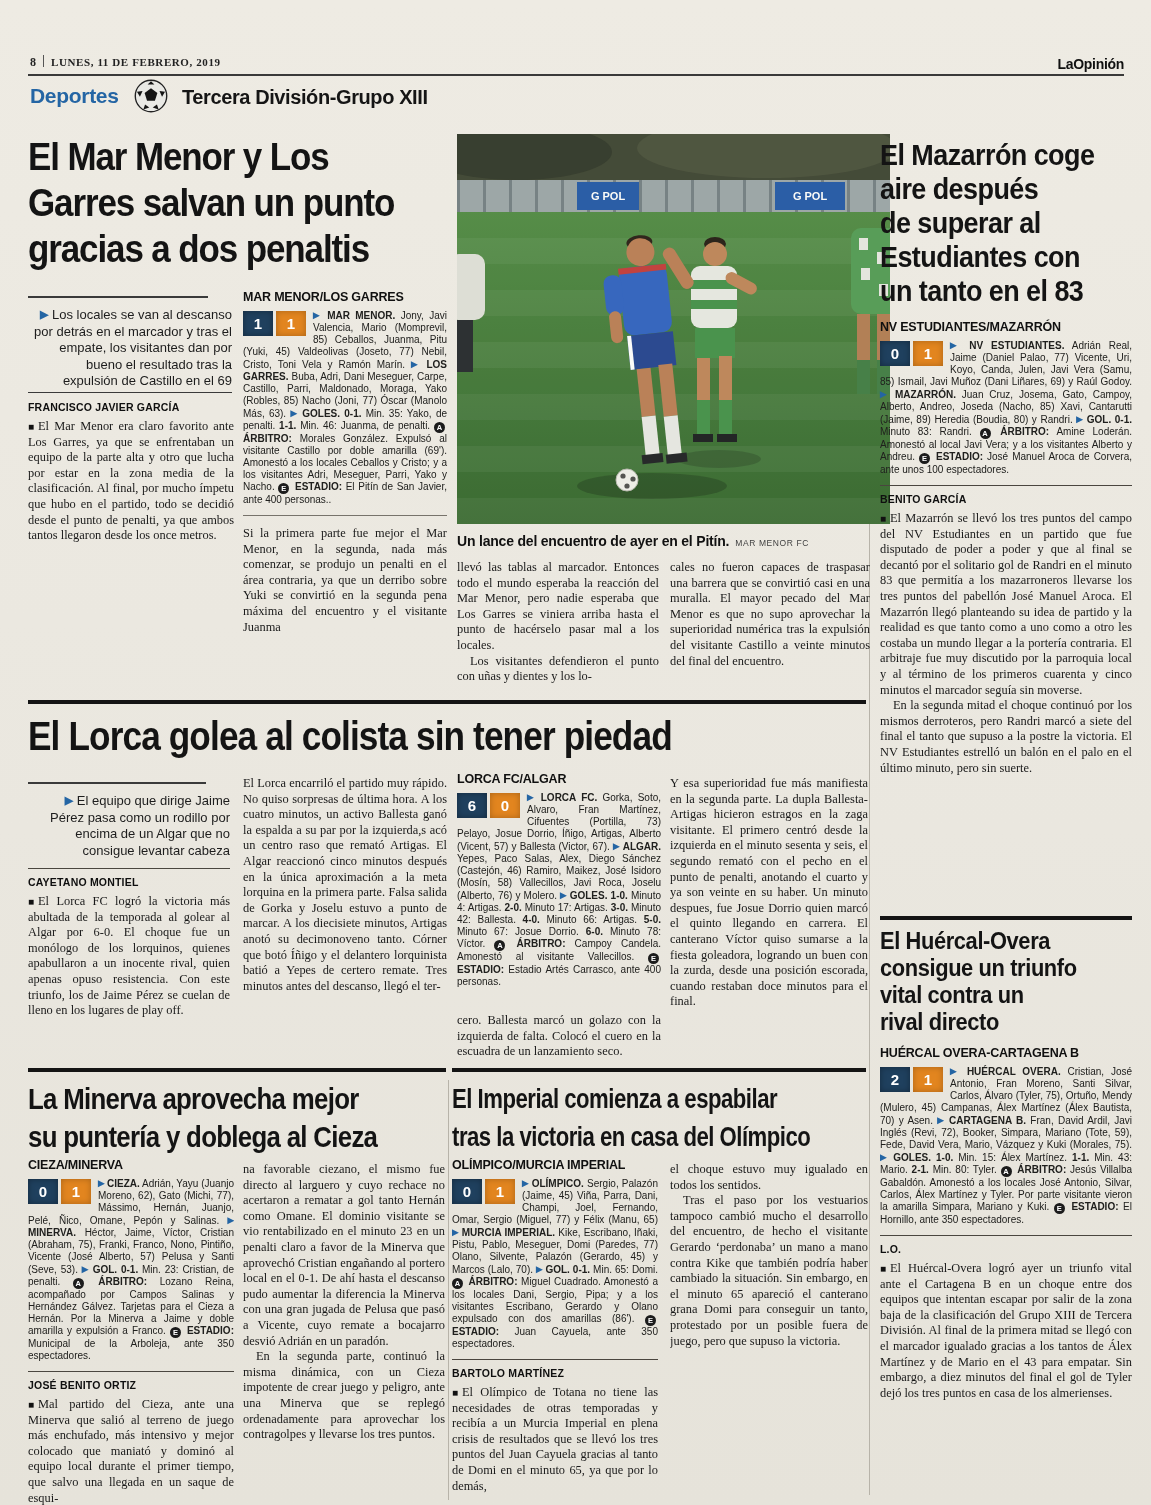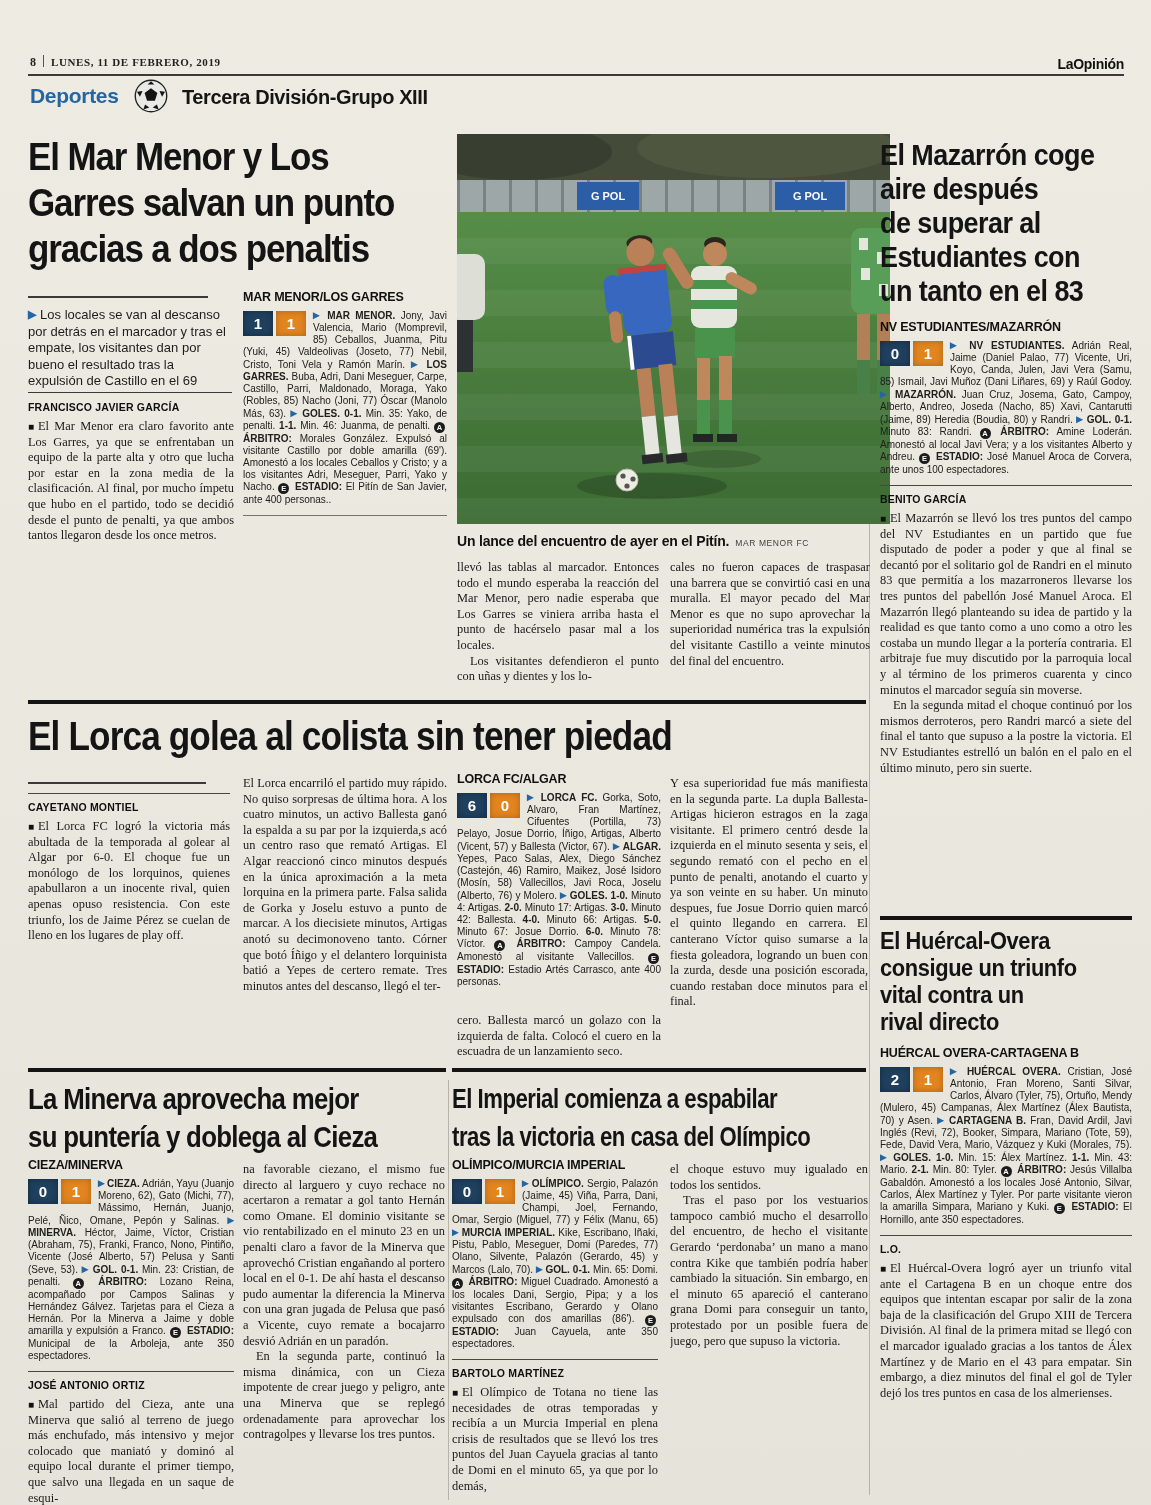--- a/index.html
+++ b/index.html
@@ -13,21 +13,21 @@
   .mast-div{display:inline-block;width:1px;height:12px;background:#555;transform:translateY(1px);}
   .brand{font-weight:700;font-size:14px;letter-spacing:-.3px;color:#111;}
   .rule{position:absolute;background:#3a3a3a;}
   .thick{position:absolute;background:#141414;}
   .vline{position:absolute;background:#b7b3a9;width:1px;}
   .section-name{font-weight:800;font-size:21px;color:#2465a4;letter-spacing:-.3px;}
   .competition{font-weight:800;font-size:20px;color:#151515;letter-spacing:-.4px;}
   
   .hl{font-weight:800;color:#141414;white-space:pre-line;transform-origin:0 0;}
   
-  .lead{font-size:13px;line-height:16.5px;color:#1d1d1d;text-align:left;}
+  .lead{font-size:13px;line-height:16.5px;color:#1d1d1d;text-align:right;}
   .lead .arw{font-size:11px;}
   
   .bt{font-family:"Liberation Serif",serif;font-size:12.4px;line-height:15.6px;text-align:justify;color:#191919;}
   .bt p{margin:0;}
   .bt p + p{text-indent:13px;}
   .sq{display:inline-block;font-size:10px;line-height:10px;color:#111;margin-right:4px;font-family:"Liberation Sans",sans-serif;}
   .byline{font-size:10.5px;font-weight:800;letter-spacing:.2px;color:#0f0f0f;margin:0 0 6px 0;font-family:"Liberation Sans",sans-serif;}
   .hr{height:1px;background:#4a463f;margin:9px 0 7px;}
   .hr-lite{height:1px;background:#77736b;margin:9px 0 7px;}
   
@@ -95,20 +95,21 @@
     <div>
       <div class="sb-title">MAR MENOR/LOS GARRES</div>
       <div class="sb-score">
         <span class="sqr sq-home">1</span><span class="sqr sq-away">1</span>
       </div>
       <div class="sb-text"><span class="arw">▶ </span><b>MAR MENOR.</b><span> Jony, Javi Valencia, Mario (Momprevil, 85) Ceballos, Juanma, Pitu (Yuki, 45) Valdeolivas (Joseto, 77) Nebil, Cristo, Toni Vela y Ramón Marín. </span><span class="arw">▶ </span><b>LOS GARRES.</b><span> Buba, Adri, Dani Meseguer, Carpe, Castillo, Parri, Maldonado, Moraga, Yako (Robles, 85) Nacho (Joni, 77) Óscar (Manolo Más, 63). </span><span class="arw">▶ </span><b>GOLES. 0-1.</b><span> Min. 35: Yako, de penalti. </span><b>1-1.</b><span> Min. 46: Juanma, de penalti. </span><span class="bdg">A</span><b> ÁRBITRO:</b><span> Morales González. Expulsó al visitante Castillo por doble amarilla (69'). Amonestó a los locales Ceballos y Cristo; y a los visitantes Adri, Meseguer, Parri, Yako y Nacho. </span><span class="bdg">E</span><b> ESTADIO:</b><span> El Pitín de San Javier, ante 400 personas..</span></div>
       <div style="clear:both;"></div>
     </div>
     <div class="hr-lite"></div>
     <div class="bt" style="margin-top:10px;">
+      <p>Si la primera parte fue mejor el Mar Menor, en la segunda, nada más comenzar, se produjo un penalti en el área contraria, ya que un derribo sobre Yuki se convirtió en la segunda pena máxima del encuentro y el visitante Juanma</p>
     </div>
   </div>
 
   <div class="abs" style="left:457px;top:134px;width:433px;height:390px;">
     <svg width="433" height="390" viewBox="0 0 433 390">
       <defs>
         <linearGradient id="gr" x1="0" y1="0" x2="0" y2="1">
           <stop offset="0" stop-color="#4c8840"></stop>
             <stop offset="1" stop-color="#2f6329"></stop>
         </linearGradient>
@@ -200,20 +201,24 @@
   </div>
   <div class="abs bt" style="left:670px;top:560px;width:200px;height:132px;overflow:hidden;">
     <p>cales no fueron capaces de traspasar una barrera que se convirtió casi en una muralla. El mayor pecado del Mar Menor es que no supo aprovechar la superioridad numérica tras la expulsión del visitante Castillo a veinte minutos del final del encuentro.</p>
   </div>
 
   <div class="thick" style="left:28px;top:700px;width:838px;height:4px;"></div>
   <div class="abs hl" style="left:28px;top:712px;width:950px;font-size:40px;line-height:48px;letter-spacing:-1px;transform:scaleX(.88);">El Lorca golea al colista sin tener piedad</div>
 
   <div class="abs" style="left:28px;top:782px;width:202px;">
     <div class="rule" style="position:static;width:178px;height:2px;"></div>
+    <div class="lead" style="margin-top:8px;">
+      <span class="arw">▶</span>
+      <span>El equipo que dirige Jaime Pérez pasa como un rodillo por encima de un Algar que no consigue levantar cabeza</span>
+    </div>
     <div class="hr"></div>
     <div class="byline">CAYETANO MONTIEL</div>
     <div class="bt">
       <p><span class="sq">■</span><span>El Lorca FC logró la victoria más abultada de la temporada al golear al Algar por 6-0. El choque fue un monólogo de los lorquinos, quienes apabullaron a un inocente rival, quien apenas opuso resistencia. Con este triunfo, los de Jaime Pérez se cuelan de lleno en los lugares de play off.</span></p>
     </div>
   </div>
 
   <div class="abs bt" style="left:243px;top:776px;width:204px;height:300px;overflow:hidden;">
     <p>El Lorca encarriló el partido muy rápido. No quiso sorpresas de última hora. A los cuatro minutos, un activo Ballesta ganó la espalda a su par por la izquierda,s acó un centro raso que remató Artigas. El Algar reaccionó cinco minutos después en la única aproximación a la meta lorquina en la primera parte. Falsa salida de Gorka y Joselu estuvo a punto de marcar. A los diecisiete minutos, Artigas anotó su decimonoveno tanto. Córner que botó Íñigo y el delantero lorquinista batió a Yepes de certero remate. Tres minutos antes del descanso, llegó el ter-</p>
   </div>
@@ -243,21 +248,21 @@
   <div class="abs" style="left:28px;top:1158px;width:206px;height:347px;overflow:hidden;">
     <div>
       <div class="sb-title">CIEZA/MINERVA</div>
       <div class="sb-score">
         <span class="sqr sq-home">0</span><span class="sqr sq-away">1</span>
       </div>
       <div class="sb-text"><span class="arw">▶ </span><b>CIEZA.</b><span> Adrián, Yayu (Juanjo Moreno, 62), Gato (Michi, 77), Mássimo, Hernán, Juanjo, Pelé, Ñico, Omane, Pepón y Salinas. </span><span class="arw">▶ </span><b>MINERVA.</b><span> Héctor, Jaime, Víctor, Cristian (Abraham, 75), Franki, Franco, Nono, Pintiño, Vicente (José Alberto, 57) Pelusa y Santi (Seve, 53). </span><span class="arw">▶ </span><b>GOL. 0-1.</b><span> Min. 23: Cristian, de penalti. </span><span class="bdg">A</span><b> ÁRBITRO:</b><span> Lozano Reina, acompañado por Campos Salinas y Hernández Gálvez. Tarjetas para el Cieza a Hernán. Por la Minerva a Jaime y doble amarilla y expulsión a Franco. </span><span class="bdg">E</span><b> ESTADIO:</b><span> Municipal de la Arboleja, ante 350 espectadores.</span></div>
       <div style="clear:both;"></div>
     </div>
     <div class="hr"></div>
-    <div class="byline">JOSÉ ANTONIO ORTIZ</div>
+    <div class="byline">JOSÉ BENITO ORTIZ</div>
     <div class="bt">
       <p><span class="sq">■</span><span>Mal partido del Cieza, ante una Minerva que salió al terreno de juego más enchufado, más intensivo y mejor colocado que maniató y dominó al equipo local durante el primer tiempo, que salvo una llegada en un saque de esqui-</span></p>
     </div>
   </div>
 
   <div class="abs bt" style="left:243px;top:1162px;width:202px;height:343px;overflow:hidden;">
     <p>na favorable ciezano, el mismo fue directo al larguero y cuyo rechace no acertaron a rematar a gol tanto Hernán como Omane. El dominio visitante se vio rentabilizado en el minuto 23 en un penalti claro a favor de la Minerva que aprovechó Cristian engañando al portero local en el 0-1. De ahí hasta el descanso pudo aumentar la diferencia la Minerva con una gran jugada de Pelusa que pasó a Vicente, cuyo remate a bocajarro desvió Adrián en un paradón.</p>
     <p>En la segunda parte, continuó la misma dinámica, con un Cieza impotente de crear juego y peligro, ante una Minerva que se replegó ordenadamente para aprovechar los contragolpes y llevarse los tres puntos.</p>
   </div>
 

